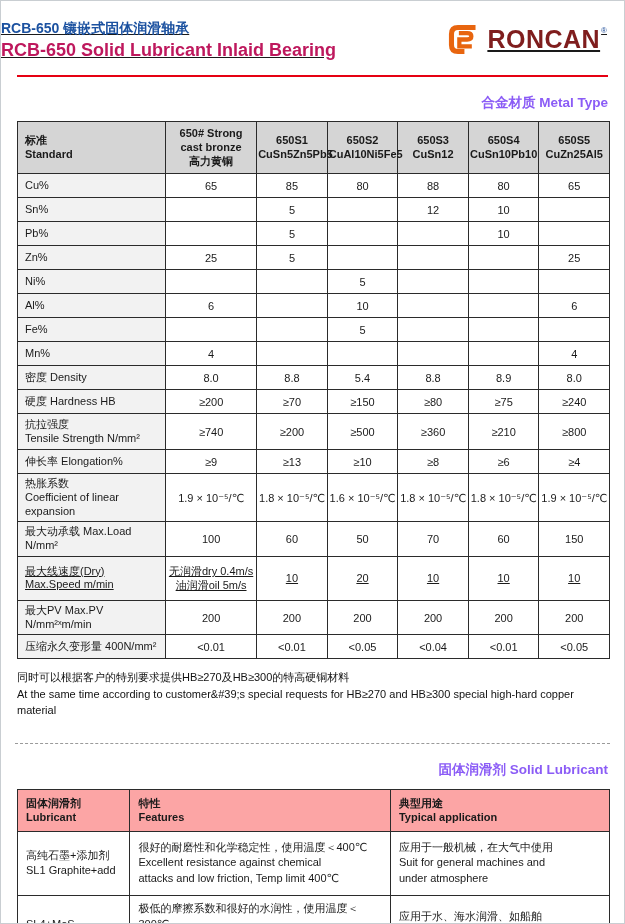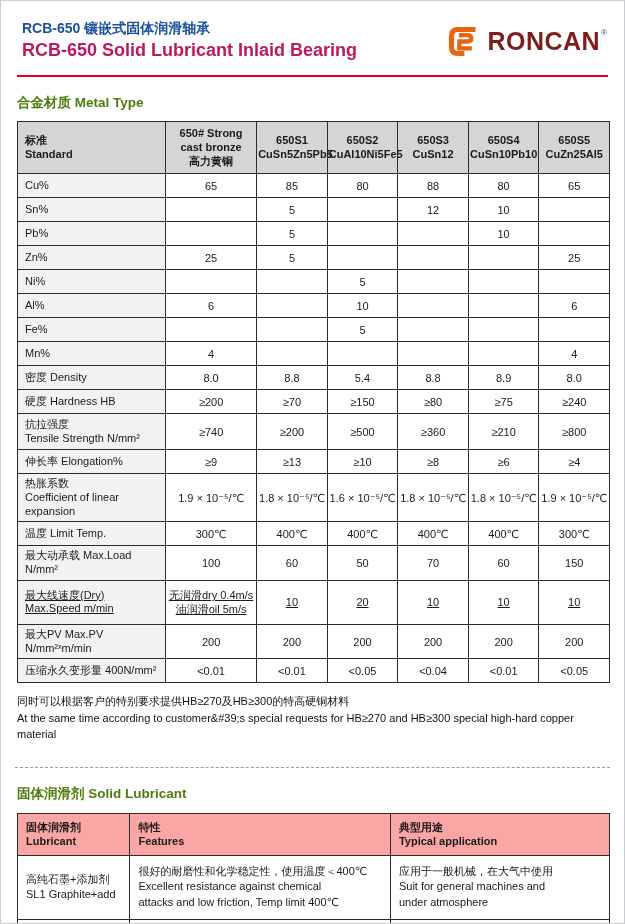--- a/index.html
+++ b/index.html
@@ -7,33 +7,34 @@
   body {
     width: 625px; height: 924px;
     font-family: "Liberation Sans", "DejaVu Sans", sans-serif;
     color: #1a1a1a;
     border: 1px solid #c9ced2;
     overflow: hidden;
     position: relative;
   }
   
   .page-header {
-    display: flex; justify-content: space-between; align-items: center;
-    padding: 18px 16px 0 21px;
+    display: flex; justify-content: space-between; align-items: flex-start;
+    padding: 18px 16px 0 0;
+    text-decoration: underline;
   }
   .titles .t-zh { font-size: 14px; font-weight: bold; color: #1b51a0; line-height: 1.35; }
   .titles .t-en { font-size: 18px; font-weight: bold; color: #be185d; line-height: 1.35; }
   .logo { display: flex; align-items: center; margin-top: 2px; margin-right: 2px; }
   .logo svg { display: block; margin-right: 5px; }
   .logo .brand { font-size: 25px; font-weight: bold; color: #7f1d1d; letter-spacing: 0.5px; line-height: 1; }
   .logo .reg { font-size: 8px; color: #1b4a97; vertical-align: top; position: relative; top: -9px; left: 1px; }
   .red-rule { height: 2px; background: #e60012; margin: 13px 16px 0 16px; }
 
   
-  .sec-heading { font-size: 13.5px; font-weight: bold; color: #4d7c0f; margin: 17px 16px 0 16px; }
+  .sec-heading { font-size: 13.5px; font-weight: bold; color: #8b5cf6; margin: 17px 16px 0 16px; text-align: right; }
 
   
   table { border-collapse: collapse; table-layout: fixed; }
   .metal-table {
     width: 593px; margin: 9px 16px 0 16px;
     border: 1px solid #2b2b2b;
   }
   .metal-table th, .metal-table td {
     border: 1px solid #2b2b2b;
     font-size: 11px;
@@ -252,29 +253,20 @@
         <td class="row-label">热胀系数
 Coefficient of linear expansion</td>
         <td class="val">1.9 × 10⁻⁵/℃</td>
         <td class="val">1.8 × 10⁻⁵/℃</td>
         <td class="val">1.6 × 10⁻⁵/℃</td>
         <td class="val">1.8 × 10⁻⁵/℃</td>
         <td class="val">1.8 × 10⁻⁵/℃</td>
         <td class="val">1.9 × 10⁻⁵/℃</td>
       </tr>
       <tr>
-        <td class="row-label">温度 Limit Temp.</td>
-        <td class="val">300℃</td>
-        <td class="val">400℃</td>
-        <td class="val">400℃</td>
-        <td class="val">400℃</td>
-        <td class="val">400℃</td>
-        <td class="val">300℃</td>
-      </tr>
-      <tr>
         <td class="row-label">最大动承载 Max.Load N/mm²</td>
         <td class="val">100</td>
         <td class="val">60</td>
         <td class="val">50</td>
         <td class="val">70</td>
         <td class="val">60</td>
         <td class="val">150</td>
       </tr>
       <tr class="xtall">
         <td class="row-label">最大线速度(Dry)

